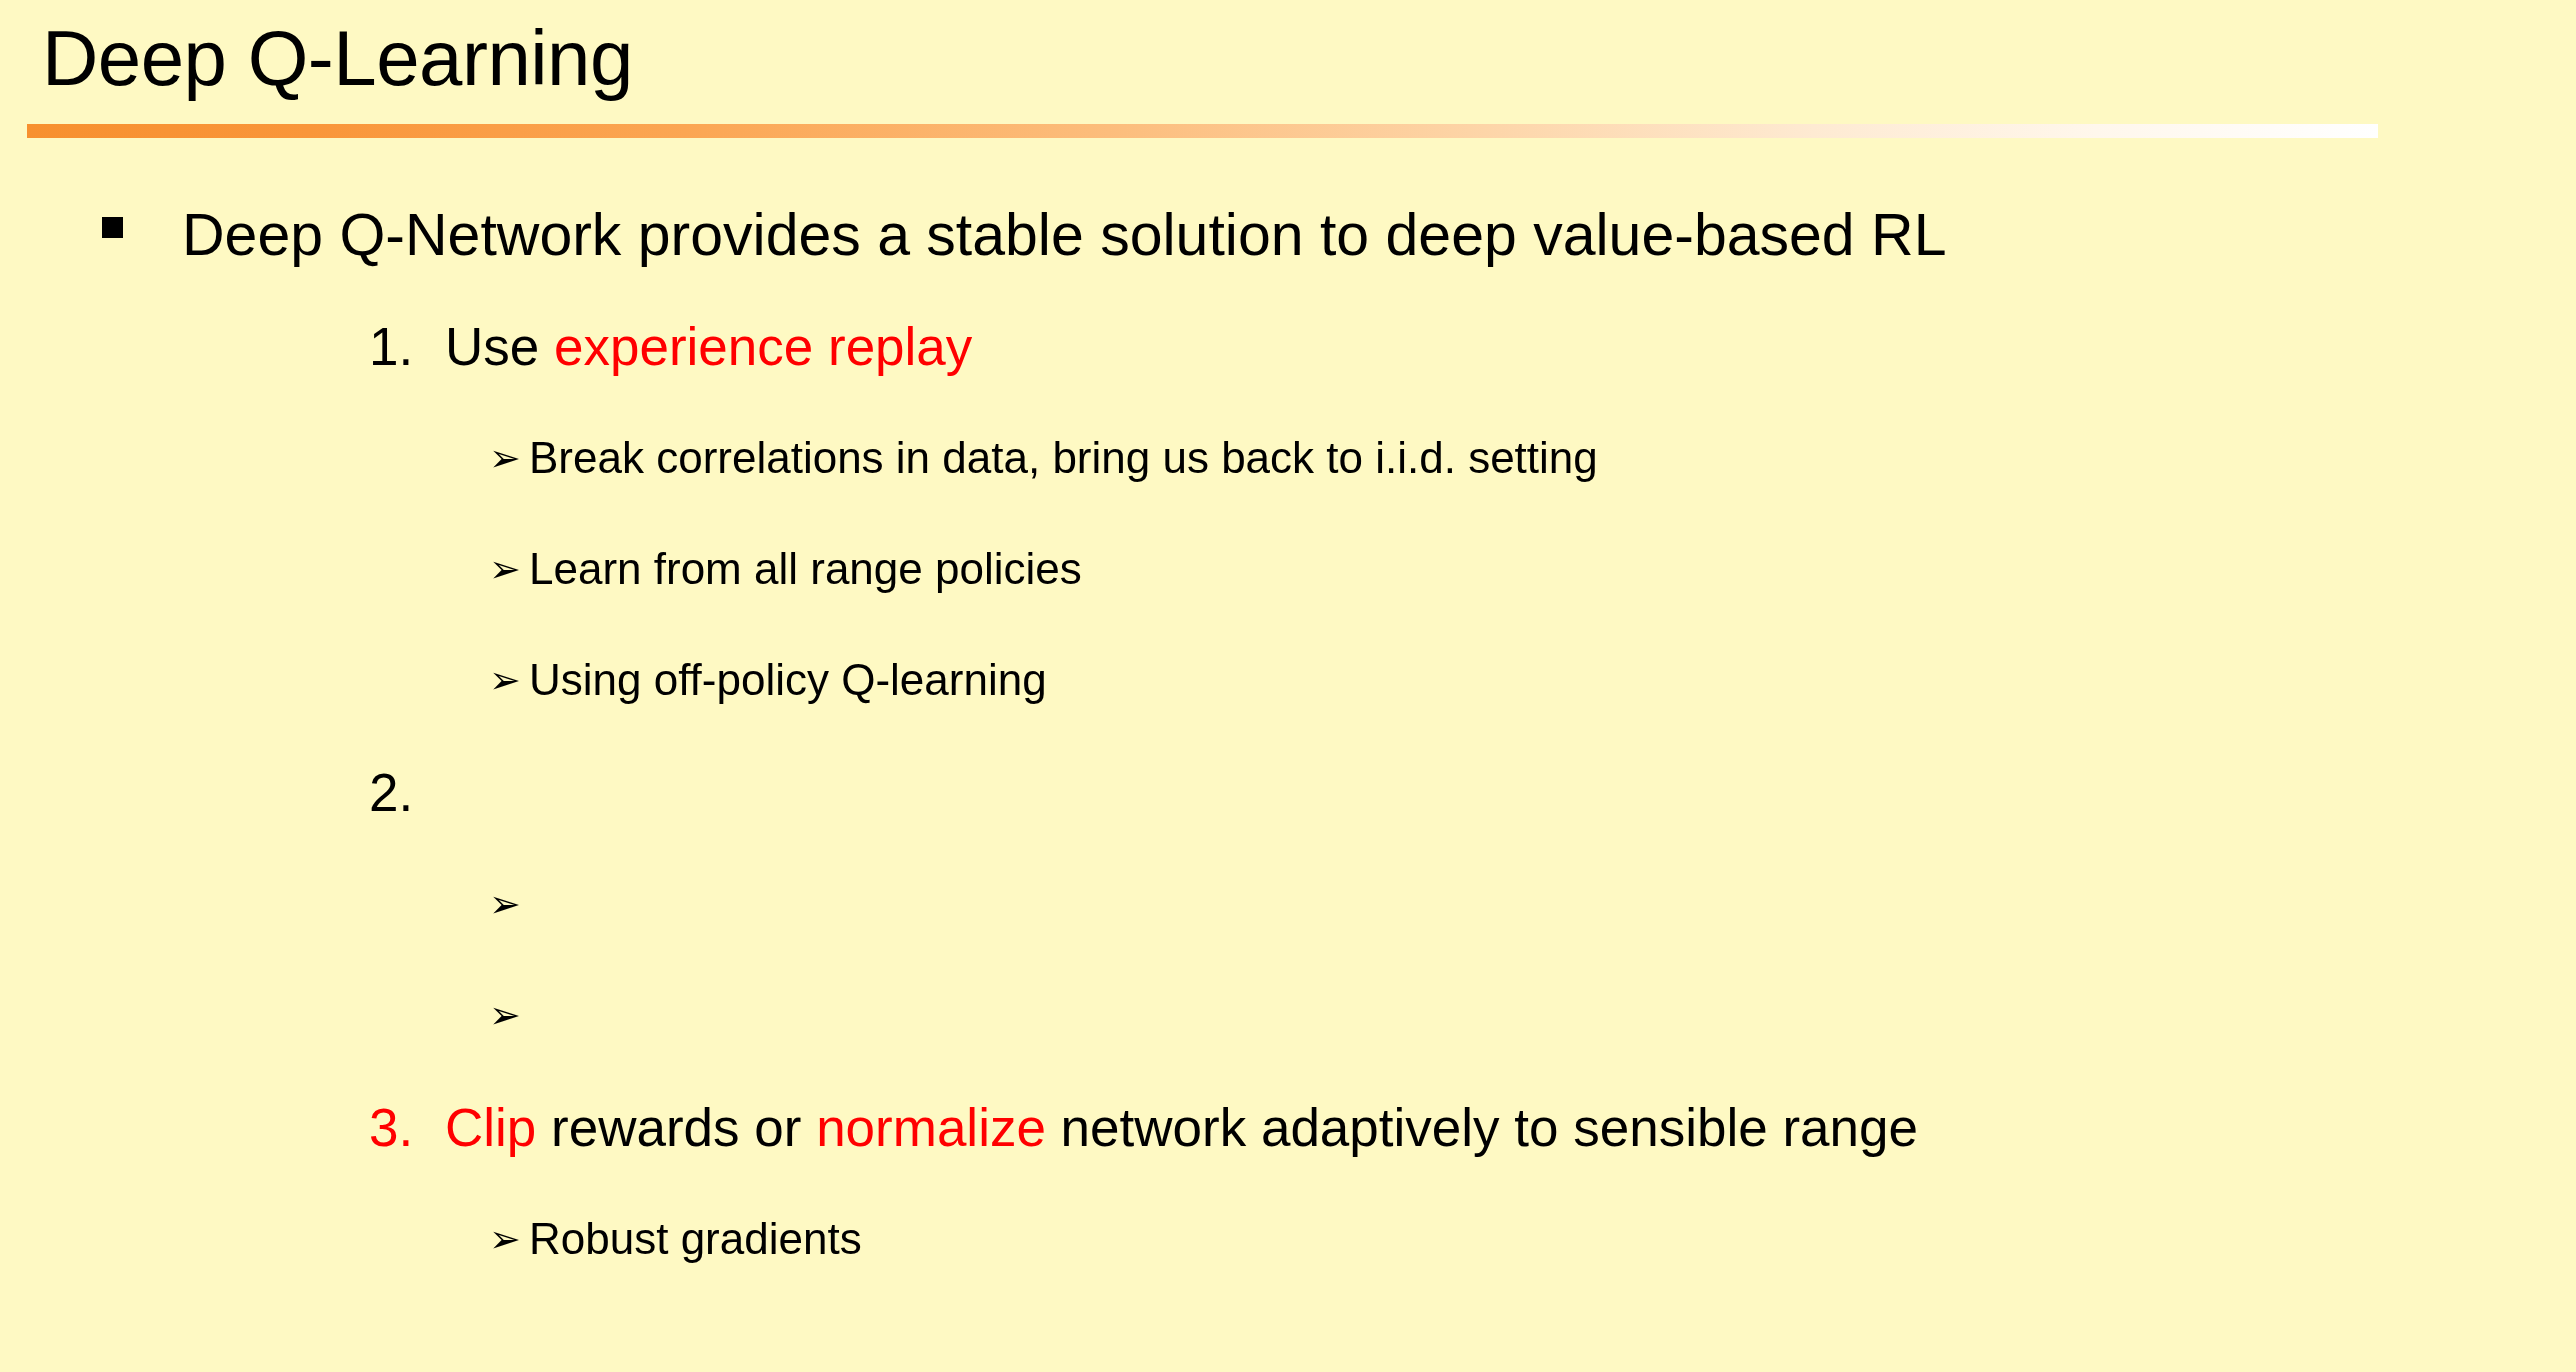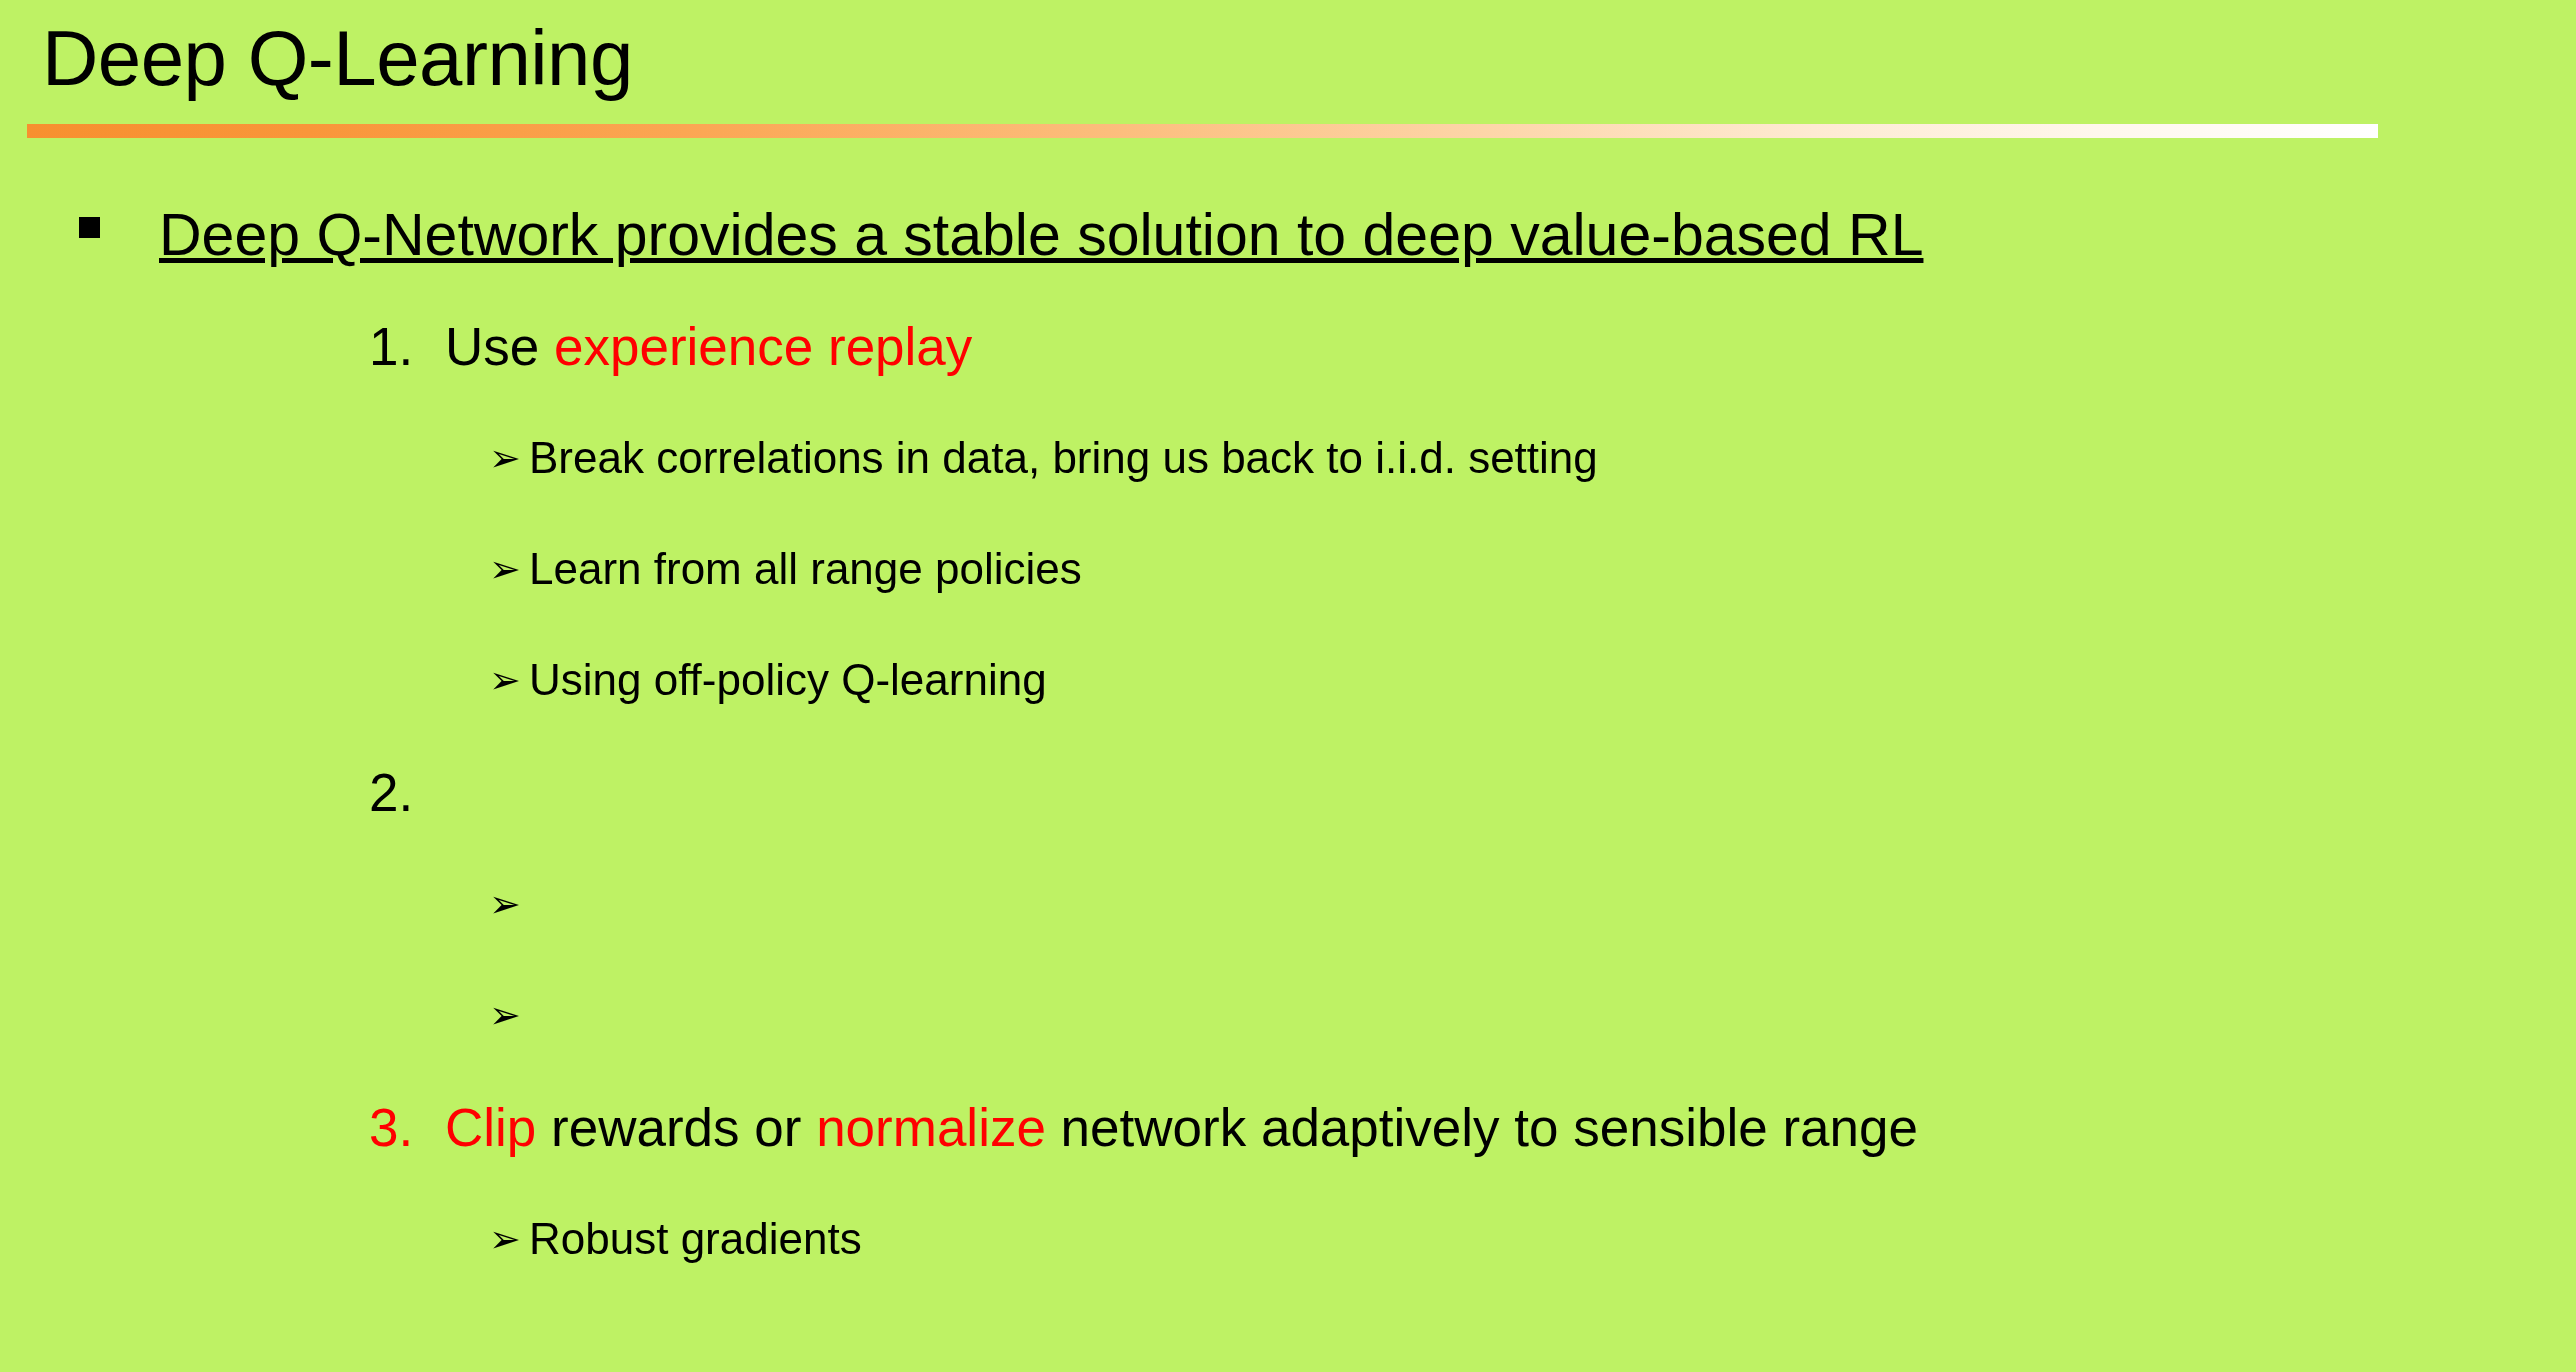--- a/index.html
+++ b/index.html
@@ -13,21 +13,21 @@
     overflow: hidden;
     font-family: "Liberation Sans", sans-serif;
     color: #000000;
     -webkit-font-smoothing: antialiased;
   }
 
   .slide {
     position: relative;
     width: 2576px;
     height: 1372px;
-    background: #bef264;
+    background: #fef9c3;
   }
 
   
   .title-block {
     position: absolute;
     left: 0;
     top: 0;
     width: 2576px;
     height: 153px;
   }
@@ -69,23 +69,22 @@
 
   .row {
     position: relative;
     display: flex;
     align-items: flex-start;
     white-space: nowrap;
   }
 
   
   .lvl1 {
-    padding-left: 79px;
+    padding-left: 102px;
     height: 113px;
-    text-decoration: underline;
   }
   .lvl1 .marker {
     width: 80px;
     flex: 0 0 80px;
     font-size: 57px;
     line-height: 96px;
     color: #000000;
   }
   .lvl1 .marker .sq {
     display: inline-block;

